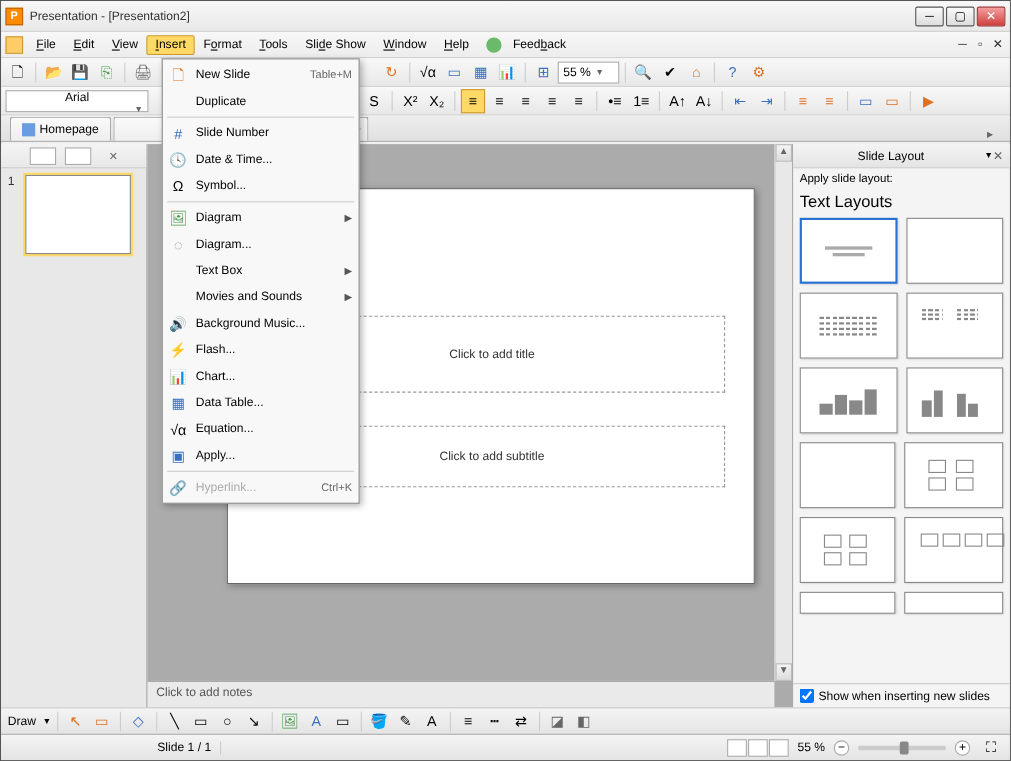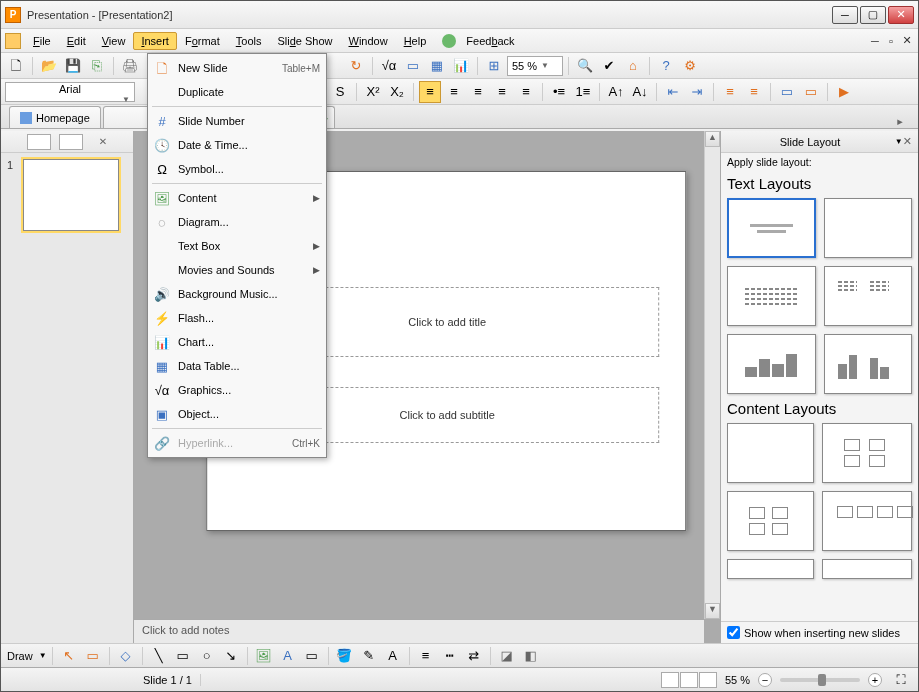--- a/index.html
+++ b/index.html
@@ -385,21 +385,20 @@
               </div>
               <div class="lt-col">
                 <div class="lt-bars" style="height:100%">
                   <div class="lt-bar" style="height:70%"></div>
                   <div class="lt-bar" style="height:40%"></div>
                 </div>
               </div>
             </div>
           </div>
       </div>
-      <div class="layout-section-label">Content Layouts</div>
       <div class="layout-grid">
         <div class="layout-thumb"></div>
         <div class="layout-thumb">
             <div class="lt-icongrid">
               <div class="lt-icon"></div>
               <div class="lt-icon"></div>
               <div class="lt-icon"></div>
               <div class="lt-icon"></div>
             </div>
           </div>
@@ -453,21 +452,21 @@
       <span class="dd-icon ico blue">🕓</span>
       <span class="dd-label">Date &amp; Time...</span>
     </div>
   <div class="dd-row">
       <span class="dd-icon ico">Ω</span>
       <span class="dd-label">Symbol...</span>
     </div>
   <div class="dd-sep"></div>
   <div class="dd-row">
       <span class="dd-icon ico green">🖼</span>
-      <span class="dd-label">Content</span>
+      <span class="dd-label">Diagram</span>
       <span class="dd-arrow">▶</span>
     </div>
   <div class="dd-row">
       <span class="dd-icon ico gray">◌</span>
       <span class="dd-label">Diagram...</span>
     </div>
   <div class="dd-row">
       <span class="dd-icon"></span>
       <span class="dd-label">Text Box</span>
       <span class="dd-arrow">▶</span>
@@ -488,25 +487,25 @@
   <div class="dd-row">
       <span class="dd-icon ico orange">📊</span>
       <span class="dd-label">Chart...</span>
     </div>
   <div class="dd-row">
       <span class="dd-icon ico blue">▦</span>
       <span class="dd-label">Data Table...</span>
     </div>
   <div class="dd-row">
       <span class="dd-icon ico">√α</span>
-      <span class="dd-label">Graphics...</span>
+      <span class="dd-label">Equation...</span>
     </div>
   <div class="dd-row">
       <span class="dd-icon ico blue">▣</span>
-      <span class="dd-label">Object...</span>
+      <span class="dd-label">Apply...</span>
     </div>
   <div class="dd-sep"></div>
   <div class="dd-row disabled">
       <span class="dd-icon ico gray">🔗</span>
       <span class="dd-label">Hyperlink...</span>
       <span class="dd-shortcut">Ctrl+K</span>
     </div>
 </div>
 
 <div class="draw-toolbar">

